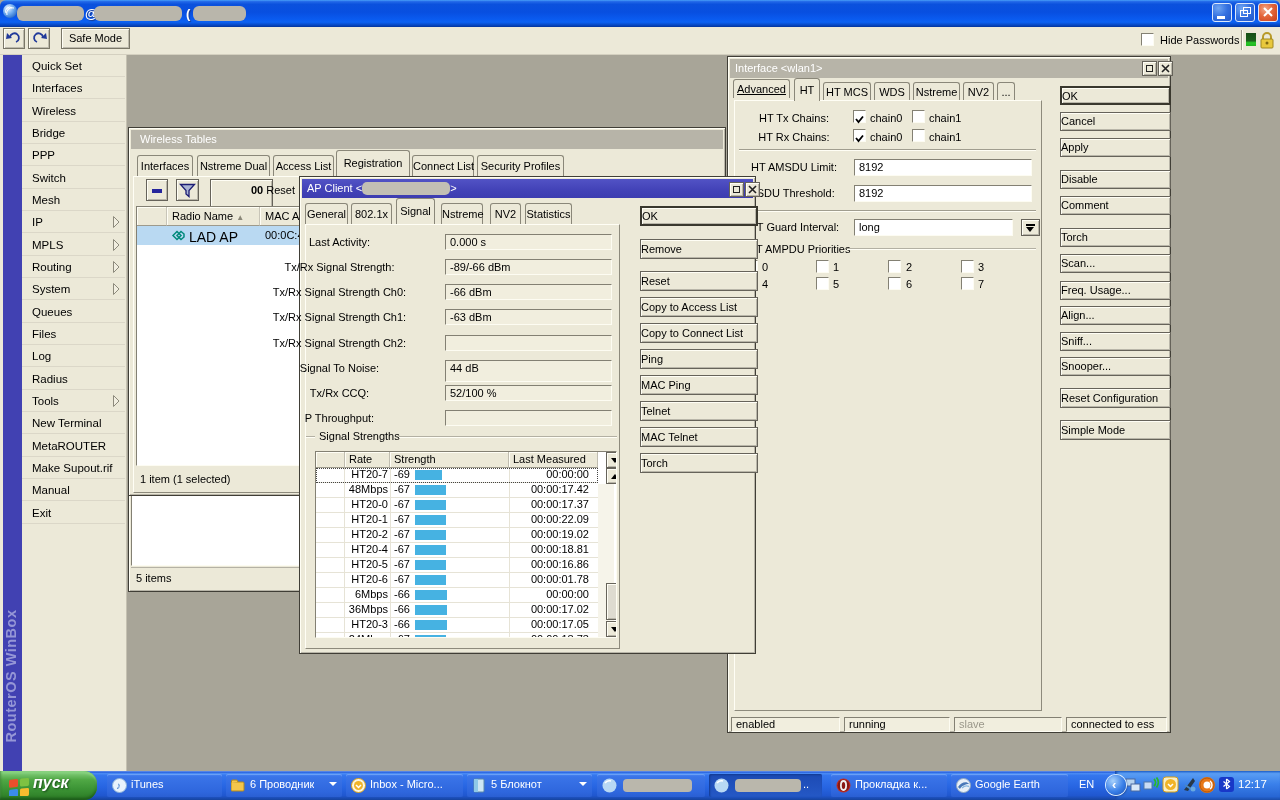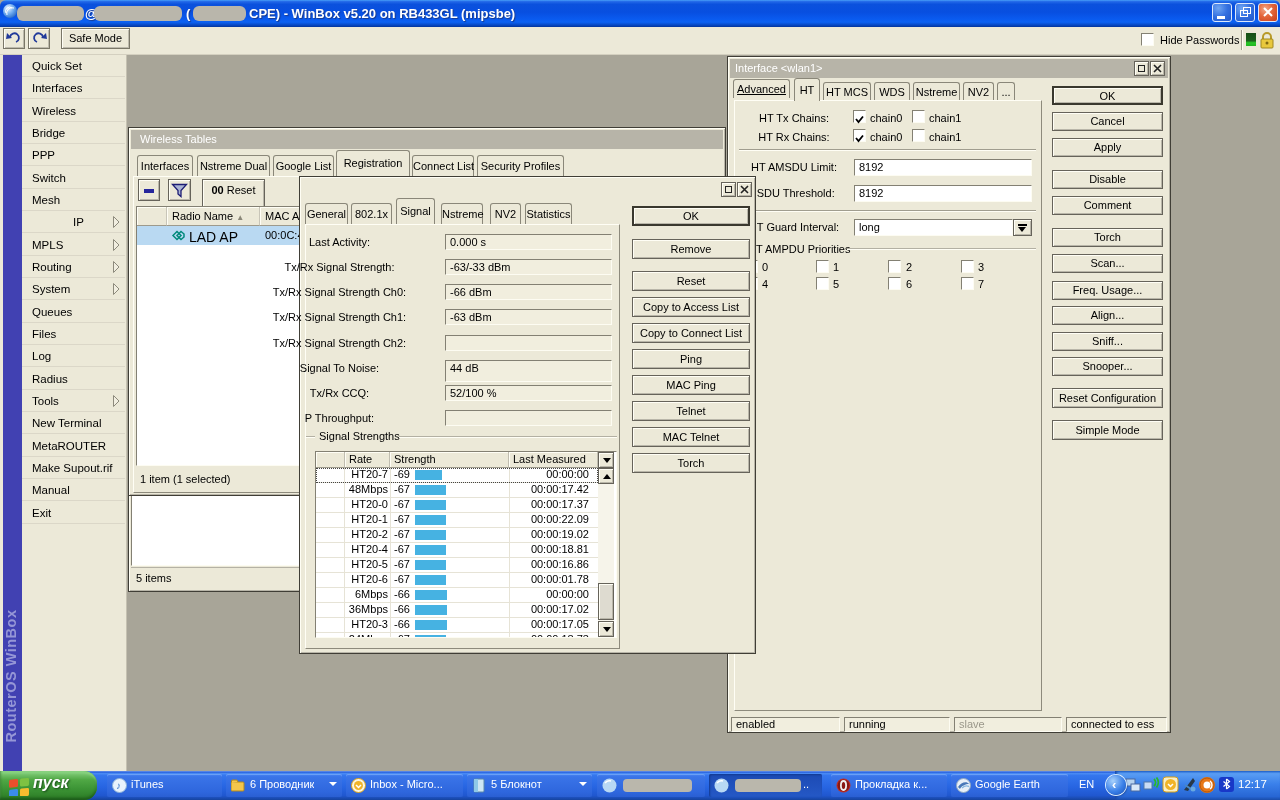--- a/index.html
+++ b/index.html
@@ -23,21 +23,21 @@
 #bluestrip { left:3px; top:0px; width:19px; height:716px; background:#4141b2; }
 .mi { white-space:nowrap; left:22px; width:103px; height:22px; font-size:11.5px; color:#000; line-height:22px; padding-left:10px; border-bottom:1px solid #dbd7c8; }
 .mi .arr { position:absolute; right:5px; top:4px; }
 #vtext { color:#9596d6; font-weight:bold; font-size:14.5px; letter-spacing:0.5px; transform:rotate(-90deg); white-space:nowrap; }
 
 .win { position:absolute; background:#ece9d8; border:1px solid #403e36; box-shadow:inset 1px 1px 0 #fffef4, inset -1px -1px 0 #b8b5a8; }
 .wtitle { position:absolute; left:2px; right:2px; top:2px; height:19px; font-size:11px; color:#fff; line-height:19px; padding-left:5px; }
 .ti { background:#b7b4a8; }
 .ta { background:linear-gradient(180deg,#5253c5 0%,#4343b8 55%,#3c3cb0 100%); }
 .tab { white-space:nowrap; position:absolute; background:#ece9d8; border:1px solid #8a8779; border-bottom:none; border-radius:3px 3px 0 0; font-size:11px; text-align:center; color:#000; }
-.btn { white-space:nowrap; position:absolute; background:#ece9d8; border:1px solid #66635a; box-shadow:inset 1px 1px 0 #fffef5, inset -1px -1px 0 #b9b6a9; font-size:11px; text-align:center; color:#000; }
+.btn { white-space:nowrap; position:absolute; background:#ece9d8; border:1px solid #66635a; box-shadow:inset 1px 1px 0 #fffef5, inset -1px -1px 0 #b9b6a9; font-size:11px; color:#000;margin-left:8px; }
 .inp { position:absolute; background:#f1eede; border:1px solid; border-color:#838073 #fdfcf2 #fdfcf2 #838073; font-size:11px; color:#000; padding-left:4px; }
 .winp { background:#fff; }
 .lbl { white-space:nowrap; position:absolute; font-size:11px; color:#000; text-align:center; }
 .llbl { white-space:nowrap; position:absolute; font-size:11px; color:#000; }
 .cb { position:absolute; width:13px; height:13px; background:#fff; border:1px solid; border-color:#838073 #fdfcf2 #fdfcf2 #838073; }
 .sep { position:absolute; height:2px; border-top:1px solid #a09d8f; border-bottom:1px solid #fffef5; }
 
 #taskbar { left:0; top:771px; width:1280px; height:29px;
   background:linear-gradient(180deg,#9cc0f8 0%,#2158d8 3%,#4b8cf5 9%,#3576ee 15%,#2765e2 55%,#2057cf 85%,#16449f 100%); }
 .titem { top:3px; height:23px; border-radius:2px; background:linear-gradient(180deg,#4a86f2 0%,#3a74e8 12%,#2e66dd 80%,#2a5fd2 100%); box-shadow:inset 0 1px 0 #6ba0f6; color:#fff; font-size:11px; }
@@ -52,21 +52,20 @@
 <div id="xptitle" class="abs">
   <div class="abs" style="left:3px;top:4px;width:14px;height:14px;border-radius:50%;background:radial-gradient(circle at 35% 30%,#e8f4ff,#6aa8ee 45%,#2060c0 85%);"></div>
   <svg class="abs" style="left:3px;top:4px;" width="14" height="14">
       <path d="M3 9 A 4 4 0 0 1 9 4 M4 11 A 5.5 5.5 0 0 1 11 4" fill="none" stroke="#fff" stroke-width="1"></path>
     </svg>
   <div class="abs blob" style="left:17px;top:6px;width:67px;height:15px;"></div>
   <div class="abs txt" style="left:85px;top:0px;">@</div>
   <div class="abs blob" style="left:94px;top:6px;width:88px;height:15px;"></div>
   <div class="abs txt" style="left:186px;top:0px;">(</div>
   <div class="abs blob" style="left:193px;top:6px;width:53px;height:15px;"></div>
-  <div class="abs txt" style="left:249px;top:0px;">CPE) - WinBox v5.20 on RB433GL (mipsbe)</div>
   <div class="abs xpbtn bmin" style="left:1212px;">
       <div class="abs" style="left:4px;top:12px;width:8px;height:3px;background:#fff;"></div>
     </div>
   <div class="abs xpbtn bmax" style="left:1235px;">
       <div class="abs" style="left:4px;top:6px;width:8px;height:7px;border:1px solid #fff;"></div>
       <div class="abs" style="left:7px;top:3px;width:8px;height:7px;border:1px solid #fff;"></div>
     </div>
   <div class="abs xpbtn bclose" style="left:1258px;"><svg width="18" height="17">
         <path d="M5 4 L13 12 M13 4 L5 12" stroke="#fff" stroke-width="2"></path>
       </svg></div>
@@ -100,21 +99,21 @@
   <div class="abs" id="vtext" style="left:-68px;top:612px;width:160px;height:18px;text-align:center;">RouterOS WinBox</div>
 </div>
 <div id="menuitems">
   <div class="abs mi" style="top:55px;">Quick Set</div>
   <div class="abs mi" style="top:77px;">Interfaces</div>
   <div class="abs mi" style="top:100px;">Wireless</div>
   <div class="abs mi" style="top:122px;">Bridge</div>
   <div class="abs mi" style="top:144px;">PPP</div>
   <div class="abs mi" style="top:167px;">Switch</div>
   <div class="abs mi" style="top:189px;">Mesh</div>
-  <div class="abs mi" style="top:211px;text-align:center;">IP<svg class="arr" width="8" height="14">
+  <div class="abs mi" style="top:211px;">IP<svg class="arr" width="8" height="14">
         <path d="M1.5 1.5 V12.5 L7 7 Z" fill="#f1eee0" stroke="#8d8a7c" stroke-width="1"></path>
       </svg></div>
   <div class="abs mi" style="top:234px;">MPLS<svg class="arr" width="8" height="14">
         <path d="M1.5 1.5 V12.5 L7 7 Z" fill="#f1eee0" stroke="#8d8a7c" stroke-width="1"></path>
       </svg></div>
   <div class="abs mi" style="top:256px;">Routing<svg class="arr" width="8" height="14">
         <path d="M1.5 1.5 V12.5 L7 7 Z" fill="#f1eee0" stroke="#8d8a7c" stroke-width="1"></path>
       </svg></div>
   <div class="abs mi" style="top:278px;">System<svg class="arr" width="8" height="14">
         <path d="M1.5 1.5 V12.5 L7 7 Z" fill="#f1eee0" stroke="#8d8a7c" stroke-width="1"></path>
@@ -135,32 +134,32 @@
 
 <div class="win" style="left:128px;top:494px;width:177px;height:98px;">
   <div class="abs" style="left:2px;top:0px;width:173px;height:71px;background:#fff;border:1px solid;border-color:#838073 #fdfcf2 #fdfcf2 #838073;border-top:none;"></div>
   <div class="abs" style="left:2px;top:72px;width:173px;height:21px;border-top:1px solid #b5b2a5;font-size:11px;line-height:20px;padding-left:5px;">5 items</div>
 </div>
 
 <div class="win" style="left:128px;top:127px;width:598px;height:369px;">
   <div class="wtitle ti" style="padding-left:9px;">Wireless Tables</div>
   <div class="tab" style="left:8px;top:27px;width:56px;height:21px;line-height:20px;">Interfaces</div>
   <div class="tab" style="left:68px;top:27px;width:73px;height:21px;line-height:20px;">Nstreme Dual</div>
-  <div class="tab" style="left:144px;top:27px;width:61px;height:21px;line-height:20px;">Google List</div>
+  <div class="tab" style="left:144px;top:27px;width:61px;height:21px;line-height:20px;">Access List</div>
   <div class="tab" style="left:283px;top:27px;width:62px;height:21px;line-height:20px;">Connect List</div>
   <div class="tab" style="left:348px;top:27px;width:87px;height:21px;line-height:20px;">Security Profiles</div>
   <div class="abs" style="left:4px;top:48px;width:590px;height:317px;background:#ece9d8;border:1px solid;border-color:#fffef5 #8d8a7c #8d8a7c #fffef5;"></div>
   <div class="tab" style="left:207px;top:22px;width:74px;height:26px;line-height:24px;z-index:2;">Registration</div>
   <div class="btn" style="left:9px;top:51px;width:22px;height:22px;">
       <div class="abs" style="left:5px;top:9px;width:10px;height:4px;background:#26269c;"></div>
     </div>
   <div class="btn" style="left:39px;top:51px;width:23px;height:22px;"><svg width="21" height="20">
         <path d="M3.5 4.5 H17.5 L12 10.5 V16.5 L9 14 V10.5 Z" fill="#aab4d4" stroke="#1c1c74" stroke-width="1.3"></path>
       </svg></div>
-  <div class="btn" style="left:73px;top:51px;width:63px;height:36px;line-height:20px;"><b>00</b> Reset</div>
+  <div class="btn" style="left:73px;top:51px;width:63px;height:36px;line-height:20px;padding-left:40px;"><b>00</b> Reset</div>
   <div class="abs" style="left:7px;top:78px;width:578px;height:260px;background:#fff;border:1px solid;border-color:#838073 #fdfcf2 #fdfcf2 #838073;">
     <div class="abs" style="left:0;top:0;width:30px;height:19px;background:#ece9d8;border-right:1px solid #c8c5b8;border-bottom:1px solid #9d9a8c;box-shadow:inset 1px 1px 0 #fffef5;"></div>
     <div class="abs" style="left:30px;top:0;width:93px;height:19px;background:#ece9d8;border-right:1px solid #c8c5b8;border-bottom:1px solid #9d9a8c;box-shadow:inset 1px 1px 0 #fffef5;font-size:11px;line-height:18px;padding-left:5px;">Radio Name <span style="color:#8a8778;font-size:8px;">▲</span></div>
     <div class="abs" style="left:123px;top:0;width:453px;height:19px;background:#ece9d8;border-bottom:1px solid #9d9a8c;box-shadow:inset 1px 1px 0 #fffef5;font-size:11px;line-height:18px;padding-left:5px;">MAC Address</div>
     <div class="abs" style="left:0;top:19px;width:576px;height:19px;background:#b9d9f2;">
       <svg class="abs" style="left:32px;top:2px;" width="16" height="15">
           <path d="M4 7.5 L8 3.5 L12 7.5 L8 11.5 Z" fill="none" stroke="#00897b" stroke-width="1.5"></path>
           <path d="M8 7.5 L12 3.5 L15 6 L15 9 L12 11.5 Z" fill="none" stroke="#00897b" stroke-width="1.5"></path>
         </svg>
       <div class="abs" style="left:52px;top:3px;font-size:14px;">LAD AP</div>
@@ -243,37 +242,38 @@
   <div class="btn" style="left:324px;top:300px;width:111px;height:19px;line-height:17px;">Snooper...</div>
   <div class="btn" style="left:324px;top:331px;width:111px;height:20px;line-height:18px;">Reset Configuration</div>
   <div class="btn" style="left:324px;top:363px;width:111px;height:20px;line-height:18px;">Simple Mode</div>
   <div class="inp" style="left:3px;top:660px;width:109px;height:15px;line-height:13px;">enabled</div>
   <div class="inp" style="left:116px;top:660px;width:106px;height:15px;line-height:13px;">running</div>
   <div class="inp" style="left:226px;top:660px;width:108px;height:15px;line-height:13px;color:#9a978a;">slave</div>
   <div class="inp" style="left:338px;top:660px;width:101px;height:15px;line-height:13px;">connected to ess</div>
 </div>
 
 <div class="win" style="left:299px;top:176px;width:457px;height:478px;">
+  <div class="wtitle ta">AP Client &lt;<span style="display:inline-block;width:88px;height:13px;background:#c2bfb4;border-radius:5px;vertical-align:middle;margin-top:-2px;"></span>&gt;</div>
   <div class="btn" style="left:421px;top:5px;width:15px;height:15px;">
       <div class="abs" style="left:3px;top:3px;width:7px;height:7px;border:1.5px solid #222;"></div>
     </div>
   <div class="btn" style="left:437px;top:5px;width:15px;height:15px;"><svg width="13" height="13">
         <path d="M3 3 L10 10 M10 3 L3 10" stroke="#222" stroke-width="1.6"></path>
       </svg></div>
   <div class="tab" style="left:5px;top:26px;width:43px;height:21px;line-height:20px;">General</div>
   <div class="tab" style="left:51px;top:26px;width:41px;height:21px;line-height:20px;">802.1x</div>
   <div class="tab" style="left:141px;top:26px;width:42px;height:21px;line-height:20px;">Nstreme</div>
   <div class="tab" style="left:190px;top:26px;width:31px;height:21px;line-height:20px;">NV2</div>
   <div class="tab" style="left:225px;top:26px;width:47px;height:21px;line-height:20px;">Statistics</div>
   <div class="abs" style="left:5px;top:47px;width:315px;height:425px;background:#ece9d8;border:1px solid;border-color:#fffef5 #8d8a7c #8d8a7c #fffef5;"></div>
   <div class="tab" style="left:96px;top:21px;width:39px;height:26px;line-height:25px;z-index:2;">Signal</div>
   <div class="lbl" style="left:-60px;top:59px;width:199px;">Last Activity:</div>
   <div class="inp" style="left:145px;top:57px;width:167px;height:16px;line-height:14px;">0.000 s</div>
   <div class="lbl" style="left:-60px;top:84px;width:199px;">Tx/Rx Signal Strength:</div>
-  <div class="inp" style="left:145px;top:82px;width:167px;height:16px;line-height:14px;">-63/-33 dBm</div>
+  <div class="inp" style="left:145px;top:82px;width:167px;height:16px;line-height:14px;">-89/-66 dBm</div>
   <div class="lbl" style="left:-60px;top:109px;width:199px;">Tx/Rx Signal Strength Ch0:</div>
   <div class="inp" style="left:145px;top:107px;width:167px;height:16px;line-height:14px;">-66 dBm</div>
   <div class="lbl" style="left:-60px;top:134px;width:199px;">Tx/Rx Signal Strength Ch1:</div>
   <div class="inp" style="left:145px;top:132px;width:167px;height:16px;line-height:14px;">-63 dBm</div>
   <div class="lbl" style="left:-60px;top:160px;width:199px;">Tx/Rx Signal Strength Ch2:</div>
   <div class="inp" style="left:145px;top:158px;width:167px;height:16px;line-height:14px;"></div>
   <div class="lbl" style="left:-60px;top:185px;width:199px;">Signal To Noise:</div>
   <div class="inp" style="left:145px;top:183px;width:167px;height:22px;line-height:14px;">44 dB</div>
   <div class="lbl" style="left:-60px;top:210px;width:199px;">Tx/Rx CCQ:</div>
   <div class="inp" style="left:145px;top:208px;width:167px;height:16px;line-height:14px;">52/100 %</div>

